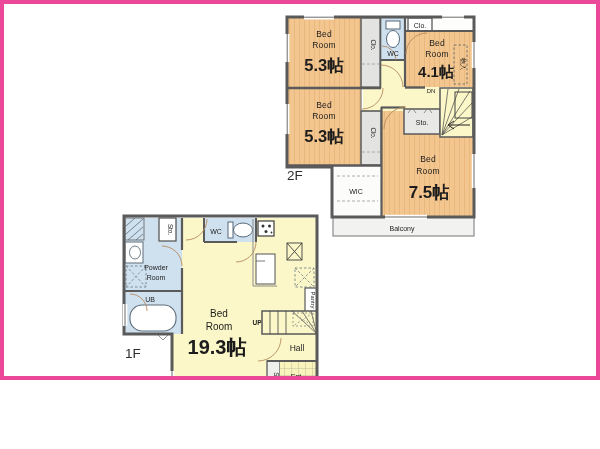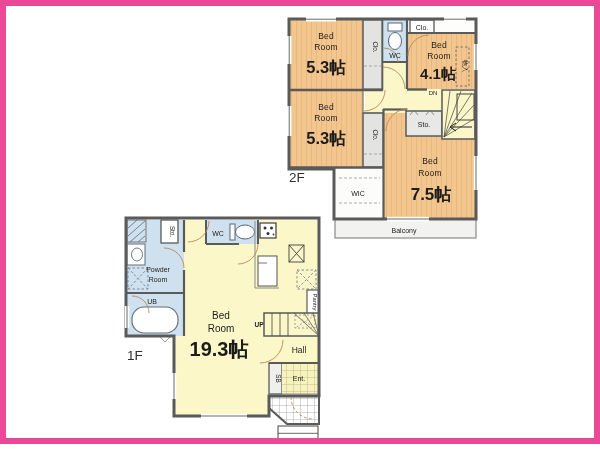--- a/index.html
+++ b/index.html
@@ -1,18 +1,18 @@
 <!DOCTYPE html>
 <html><head>
 <meta charset="utf-8">
 <style>
   html,body{margin:0;padding:0;background:#fff;}
   #frame{
-    position:relative;width:600px;height:444px;box-sizing:border-box;
-    background:#ffffff;border:6px solid #ec4899;overflow:hidden;
+    position:relative;width:600px;height:380px;box-sizing:border-box;
+    background:#ffffff;border:4px solid #ec4899;overflow:hidden;
     font-family:"Liberation Sans","DejaVu Sans",sans-serif;
   }
   svg{display:block;}
   text{fill:#1c1c1c;}
   .rm-name{font-size:8.5px;letter-spacing:.2px;}
   .rm-size{font-weight:bold;}
   .sm{font-size:7px;}
   .xs{font-size:6.3px;}
   .floor-label{font-size:13.5px;fill:#2e2e2e;font-weight:500;}
   .mid{text-anchor:middle;}

